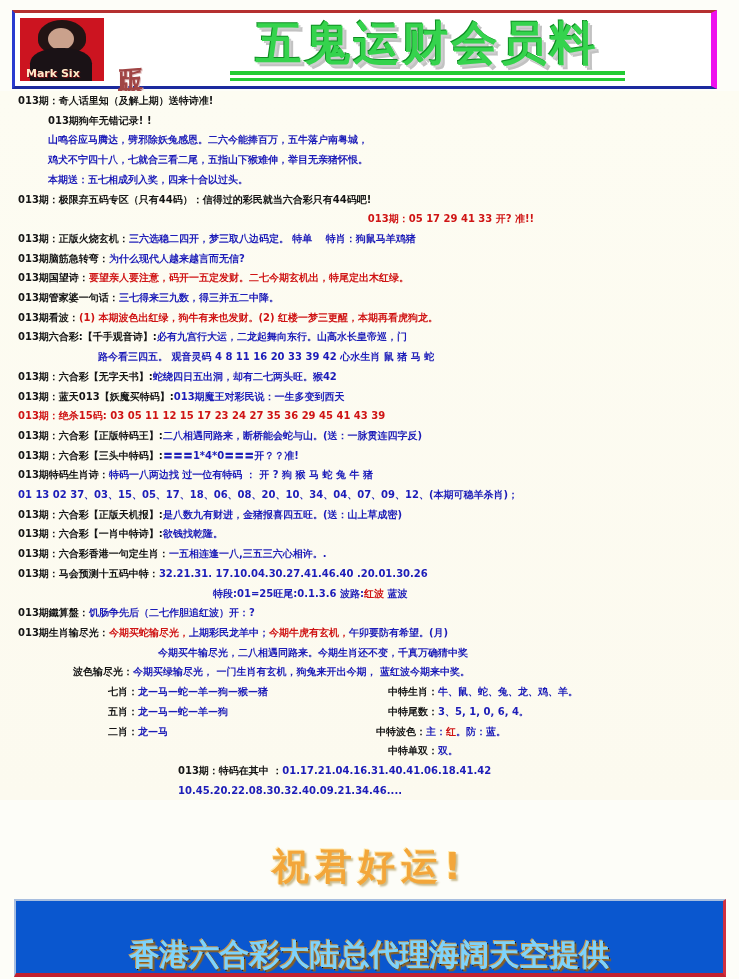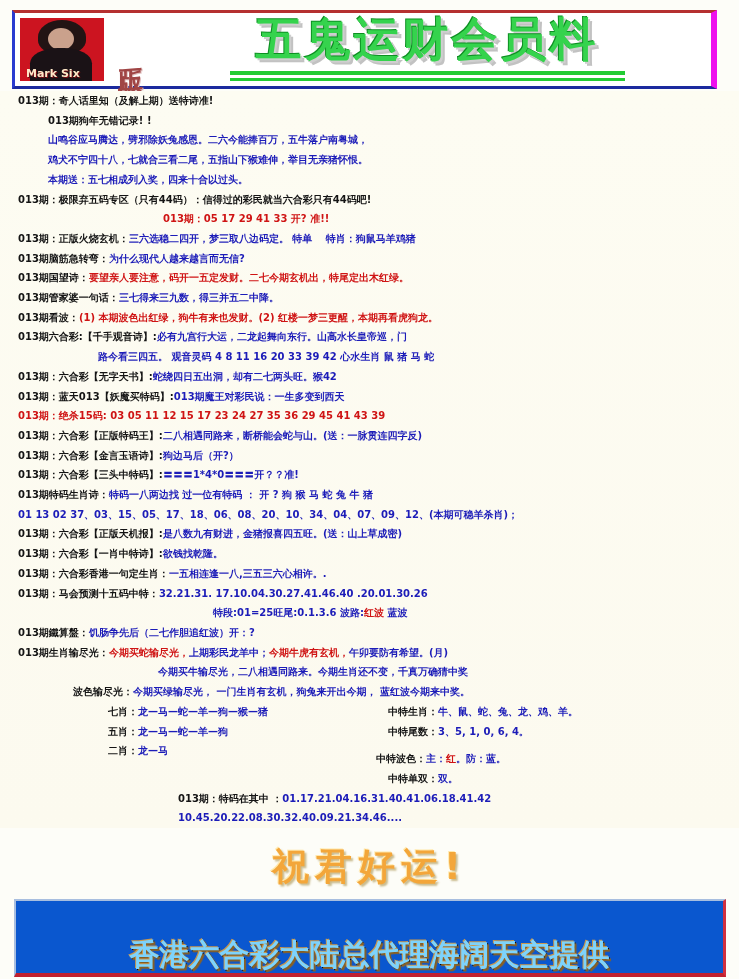--- a/index.html
+++ b/index.html
@@ -34,21 +34,20 @@
     margin-left:14px;flex:0 0 auto;
     writing-mode:vertical-rl;text-orientation:upright;
     font-size:25px;line-height:1;color:#a04545;
     text-shadow:1px 1px 0 #e0c0c0;transform:skewY(-4deg);
     letter-spacing:1px;
   }
   .title-wrap{flex:1;text-align:center;position:relative;padding-top:2px;}
   .main-title{
     font-size:46px;line-height:1;color:#35d34d;letter-spacing:3px;white-space:nowrap;
     text-shadow:-1px -1px 0 #0d8f22,2px 2px 0 #cfcfcf,4px 4px 0 #c2c2c2;
-    font-family:Liberation Mono, monospace;
   }
   .title-underline{width:395px;height:4px;background:#22cc33;margin:5px auto 0 auto;}
   .title-underline.second{height:3px;margin-top:3px;}
   
   .content{
     position:absolute;left:0;top:91px;width:739px;
     padding-left:18px;box-sizing:border-box;
     background:linear-gradient(#fdfcf2,#fcfaef);
   }
   .line{line-height:19.7px;font-size:10px;white-space:nowrap;}
@@ -94,48 +93,47 @@
     </div>
   </div>
 
   <div class="content">
       <div class="line"><span class="seg k">013期：奇人话里知（及解上期）送特诗准!</span></div>
       <div class="line" style="padding-left: 30px;"><span class="seg k">013期狗年无错记录! !</span></div>
       <div class="line" style="padding-left: 30px;"><span class="seg b">山鸣谷应马腾达，劈邪除妖兔感恩。二六今能捧百万，五牛落户南粤城，</span></div>
       <div class="line" style="padding-left: 30px;"><span class="seg b">鸡犬不宁四十八，七就合三看二尾，五指山下猴难伸，举目无亲猪怀恨。</span></div>
       <div class="line" style="padding-left: 30px;"><span class="seg b">本期送：五七相成列入奖，四来十合以过头。</span></div>
       <div class="line"><span class="seg k">013期：极限弃五码专区（只有44码）：信得过的彩民就当六合彩只有44码吧!</span></div>
-      <div class="line" style="padding-left: 145px;"><span class="seg r">013期：05 17 29 41 33 开? 准!!</span></div>
+      <div class="line" style="padding-left: 145px; text-align: center;"><span class="seg r">013期：05 17 29 41 33 开? 准!!</span></div>
       <div class="line"><span class="seg k">013期：正版火烧玄机：</span><span class="seg b">三六选稳二四开，梦三取八边码定。 特单　 特肖：狗鼠马羊鸡猪</span></div>
       <div class="line"><span class="seg k">013期脑筋急转弯：</span><span class="seg b">为什么现代人越来越言而无信?</span></div>
       <div class="line"><span class="seg k">013期国望诗：</span><span class="seg r">要望亲人要注意，码开一五定发财。二七今期玄机出，特尾定出木红绿。</span></div>
       <div class="line"><span class="seg k">013期管家婆一句话：</span><span class="seg b">三七得来三九数，得三并五二中降。</span></div>
       <div class="line"><span class="seg k">013期看波：</span><span class="seg r">(1) 本期波色出红绿，狗牛有来也发财。(2) 红楼一梦三更醒，本期再看虎狗龙。</span></div>
       <div class="line"><span class="seg k">013期六合彩:【千手观音诗】:</span><span class="seg b">必有九宫行大运，二龙起舞向东行。山高水长皇帝巡，门</span></div>
       <div class="line" style="padding-left: 80px;"><span class="seg b">路今看三四五。 观音灵码 4 8 11 16 20 33 39 42 心水生肖 鼠 猪 马 蛇</span></div>
       <div class="line"><span class="seg k">013期：六合彩【无字天书】:</span><span class="seg b">蛇绕四日五出洞，却有二七两头旺。猴42</span></div>
       <div class="line"><span class="seg k">013期：蓝天013【妖魔买特码】:</span><span class="seg b">013期魔王对彩民说：一生多变到西天</span></div>
       <div class="line"><span class="seg r">013期：绝杀15码: 03 05 11 12 15 17 23 24 27 35 36 29 45 41 43 39</span></div>
       <div class="line"><span class="seg k">013期：六合彩【正版特码王】:</span><span class="seg b">二八相遇同路来，断桥能会蛇与山。(送：一脉贯连四字反)</span></div>
-      <div class="line"><span class="seg k">013期：六合彩【金言玉语诗】:</span><span class="seg b">狗边马后（开?）</span></div>
       <div class="line"><span class="seg k">013期：六合彩【三头中特码】:</span><span class="seg b">〓〓〓1*4*0〓〓〓开？？准!</span></div>
       <div class="line"><span class="seg k">013期特码生肖诗：</span><span class="seg b">特码一八两边找  过一位有特码 ： 开 ? 狗 猴 马 蛇 兔 牛 猪</span></div>
       <div class="line"><span class="seg b">01 13 02 37、03、15、05、17、18、06、08、20、10、34、04、07、09、12、(本期可稳羊杀肖)；</span></div>
       <div class="line"><span class="seg k">013期：六合彩【正版天机报】:</span><span class="seg b">是八数九有财进，金猪报喜四五旺。(送：山上草成密)</span></div>
       <div class="line"><span class="seg k">013期：六合彩【一肖中特诗】:</span><span class="seg b">欲钱找乾隆。</span></div>
       <div class="line"><span class="seg k">013期：六合彩香港一句定生肖：</span><span class="seg b">一五相连逢一八,三五三六心相许。.</span></div>
       <div class="line"><span class="seg k">013期：马会预测十五码中特：</span><span class="seg b">32.21.31.  17.10.04.30.27.41.46.40  .20.01.30.26</span></div>
       <div class="line" style="padding-left: 195px;"><span class="seg b">特段:01=25旺尾:0.1.3.6 波路:</span><span class="seg r">红波</span><span class="seg b"> 蓝波</span></div>
       <div class="line"><span class="seg k">013期鐵算盤：</span><span class="seg b">饥肠争先后（二七作胆追红波）开：?</span></div>
       <div class="line"><span class="seg k">013期生肖输尽光：</span><span class="seg r">今期买蛇输尽光，</span><span class="seg b">上期彩民龙羊中；</span><span class="seg r">今期牛虎有玄机，</span><span class="seg b">午卯要防有希望。(月)</span></div>
       <div class="line" style="padding-left: 140px;"><span class="seg b">今期买牛输尽光，二八相遇同路来。今期生肖还不变，千真万确猜中奖</span></div>
       <div class="line" style="padding-left: 55px;"><span class="seg k">波色输尽光：</span><span class="seg b">今期买绿输尽光， 一门生肖有玄机，狗兔来开出今期， 蓝红波今期来中奖。</span></div>
       <div class="line"><span class="col" style="width: 340px; padding-left: 90px;"><span class="seg k">七肖：</span><span class="seg b">龙—马—蛇—羊—狗—猴—猪</span></span><span class="col" style="padding-left: 30px;"><span class="seg k">中特生肖：</span><span class="seg b">牛、鼠、蛇、兔、龙、鸡、羊。</span></span></div>
       <div class="line"><span class="col" style="width: 340px; padding-left: 90px;"><span class="seg k">五肖：</span><span class="seg b">龙—马—蛇—羊—狗</span></span><span class="col" style="padding-left: 30px;"><span class="seg k">中特尾数：</span><span class="seg b">3、5, 1, 0, 6, 4。</span></span></div>
-      <div class="line"><span class="col" style="width: 340px; padding-left: 90px;"><span class="seg k">二肖：</span><span class="seg b">龙—马</span></span><span class="col" style="padding-left: 18px; margin-top: 8px;"><span class="seg k">中特波色：</span><span class="seg b">主：</span><span class="seg r">红</span><span class="seg b">。防：蓝。</span></span></div>
+      <div class="line"><span class="col" style="width: 340px; padding-left: 90px;"><span class="seg k">二肖：</span><span class="seg b">龙—马</span></span><span class="col" style="padding-left: 18px;"><span class="seg k">中特波色：</span><span class="seg b">主：</span><span class="seg r">红</span><span class="seg b">。防：蓝。</span></span></div>
       <div class="line"><span class="col" style="width: 340px;"><span class="seg k"></span></span><span class="col" style="padding-left: 30px;"><span class="seg k">中特单双：</span><span class="seg b">双。</span></span></div>
       <div class="line" style="padding-left: 160px;"><span class="seg k">013期：特码在其中 ：</span><span class="seg b">01.17.21.04.16.31.40.41.06.18.41.42</span></div>
       <div class="line" style="padding-left: 160px;"><span class="seg b">10.45.20.22.08.30.32.40.09.21.34.46....</span></div>
     </div>
 
   <div class="wish">祝君好运!</div>
 
   <div class="banner">
     <div class="banner-text">香港六合彩大陆总代理海阔天空提供</div>
   </div>

